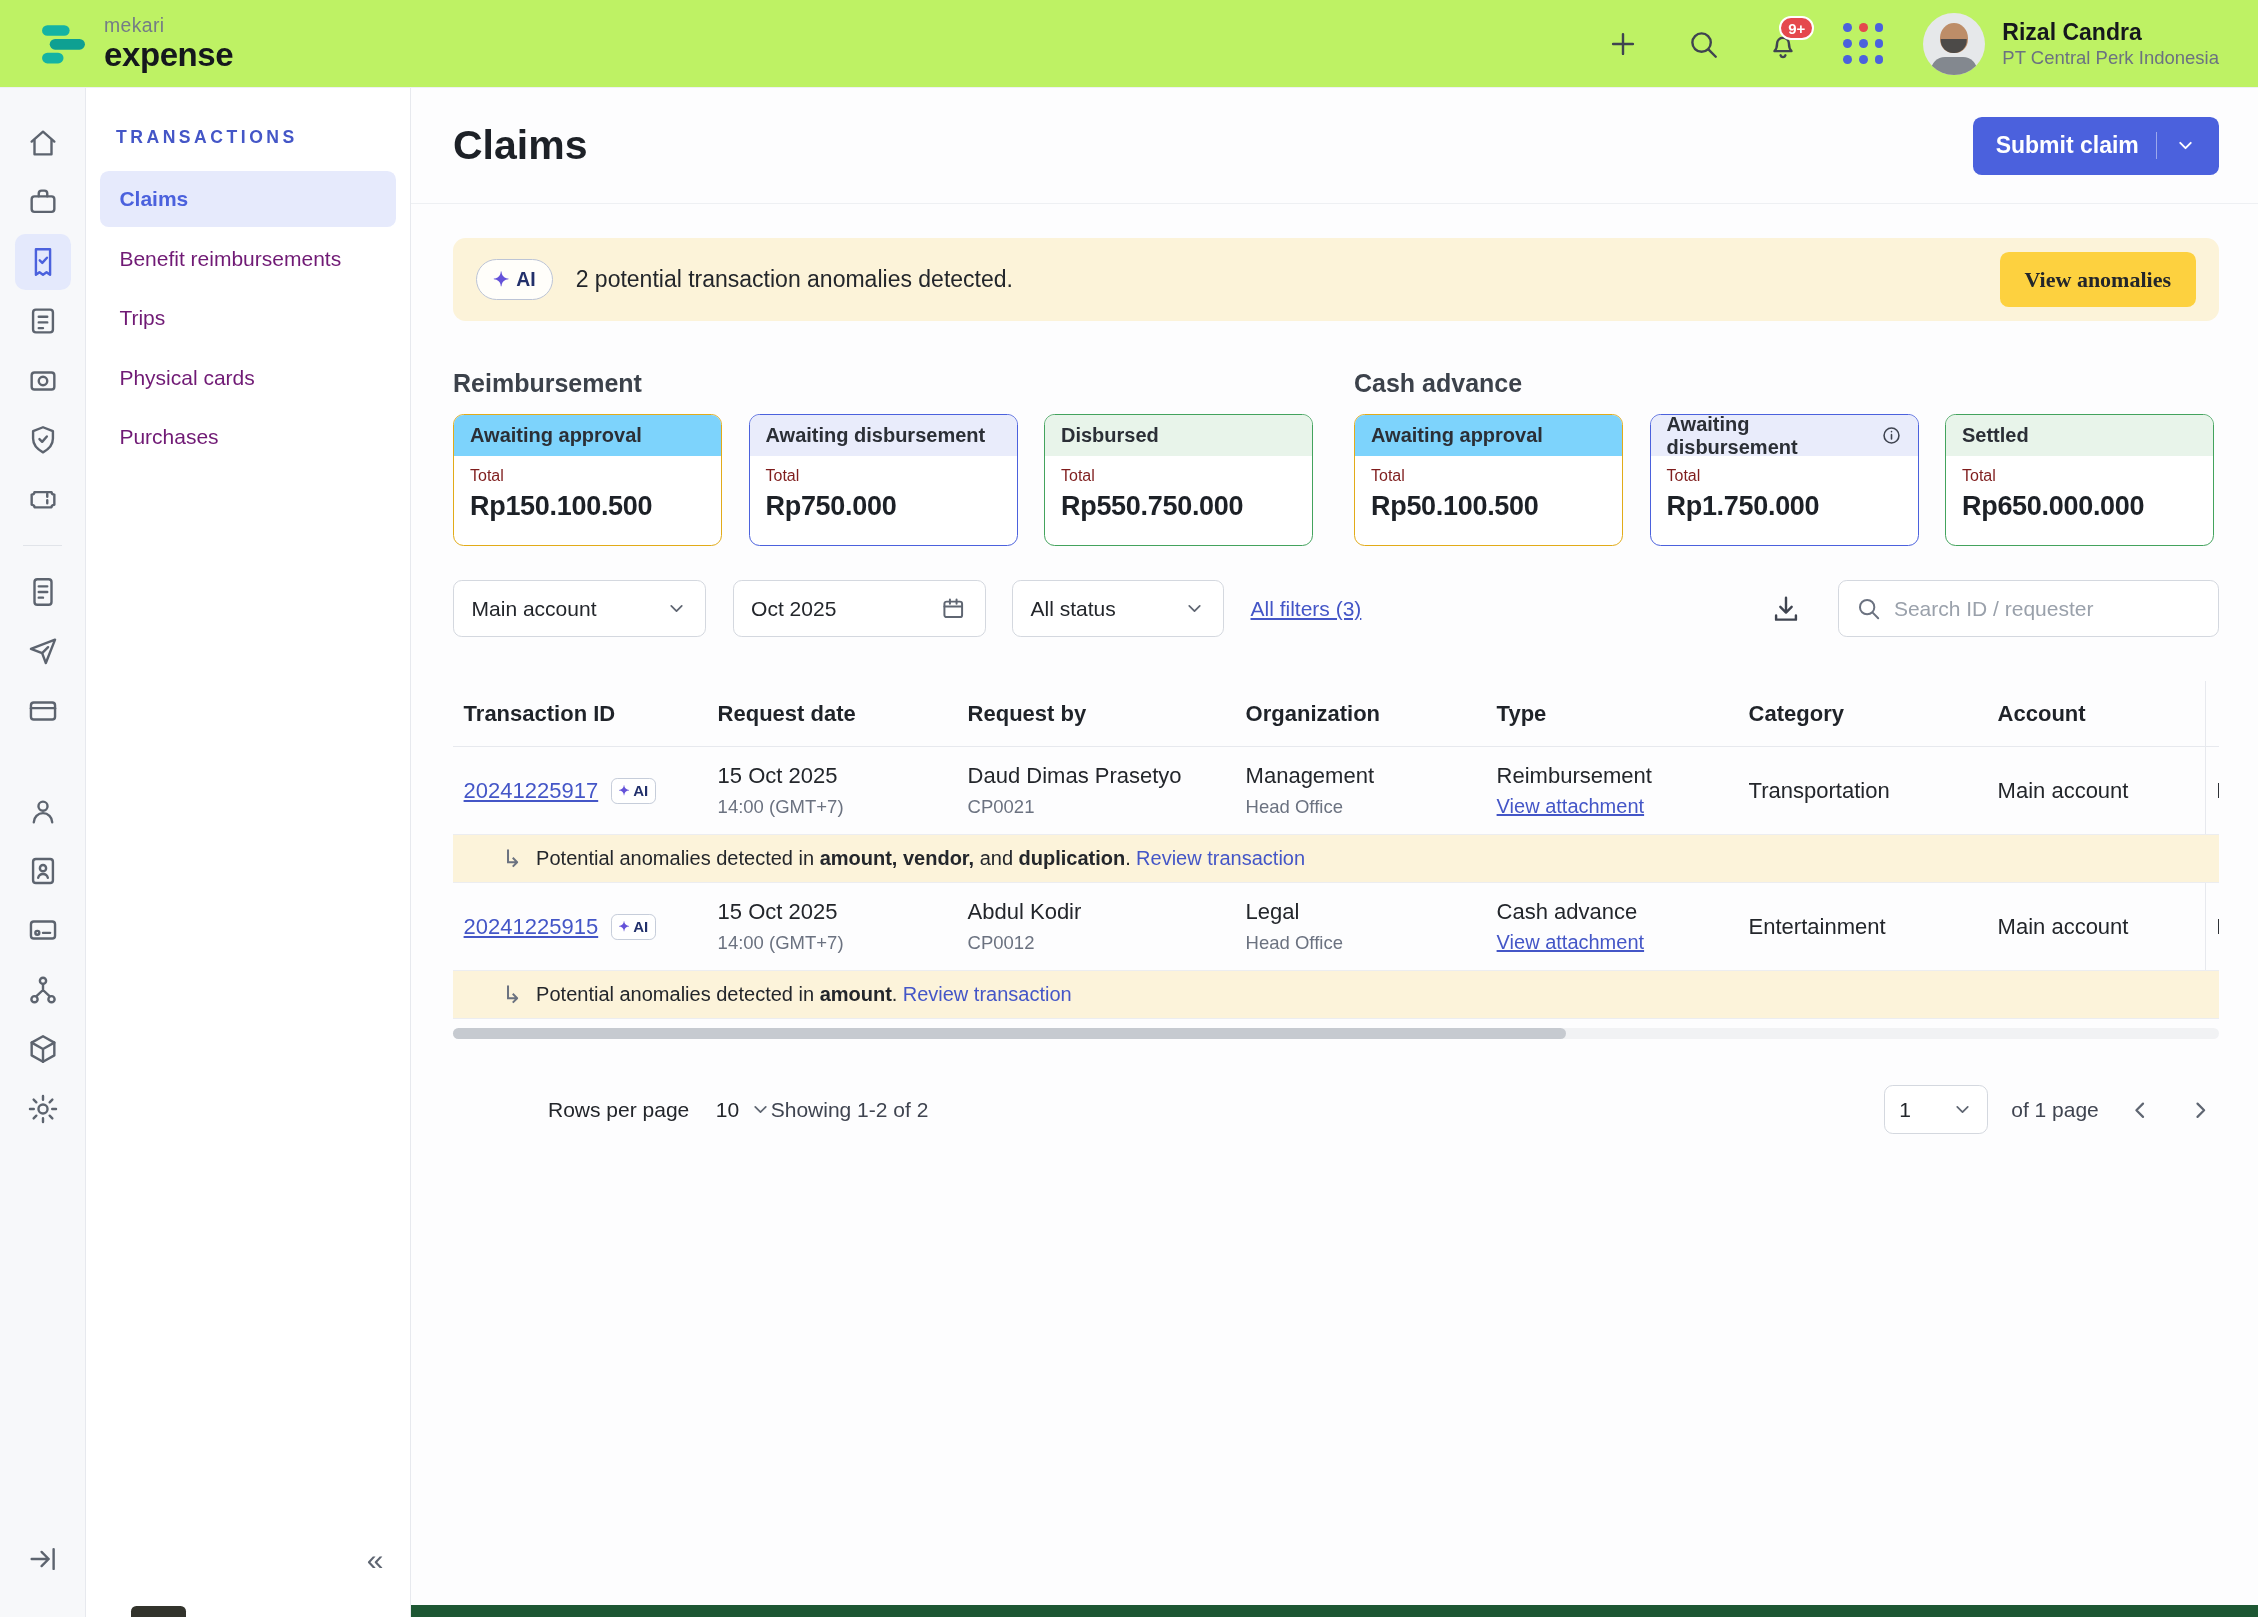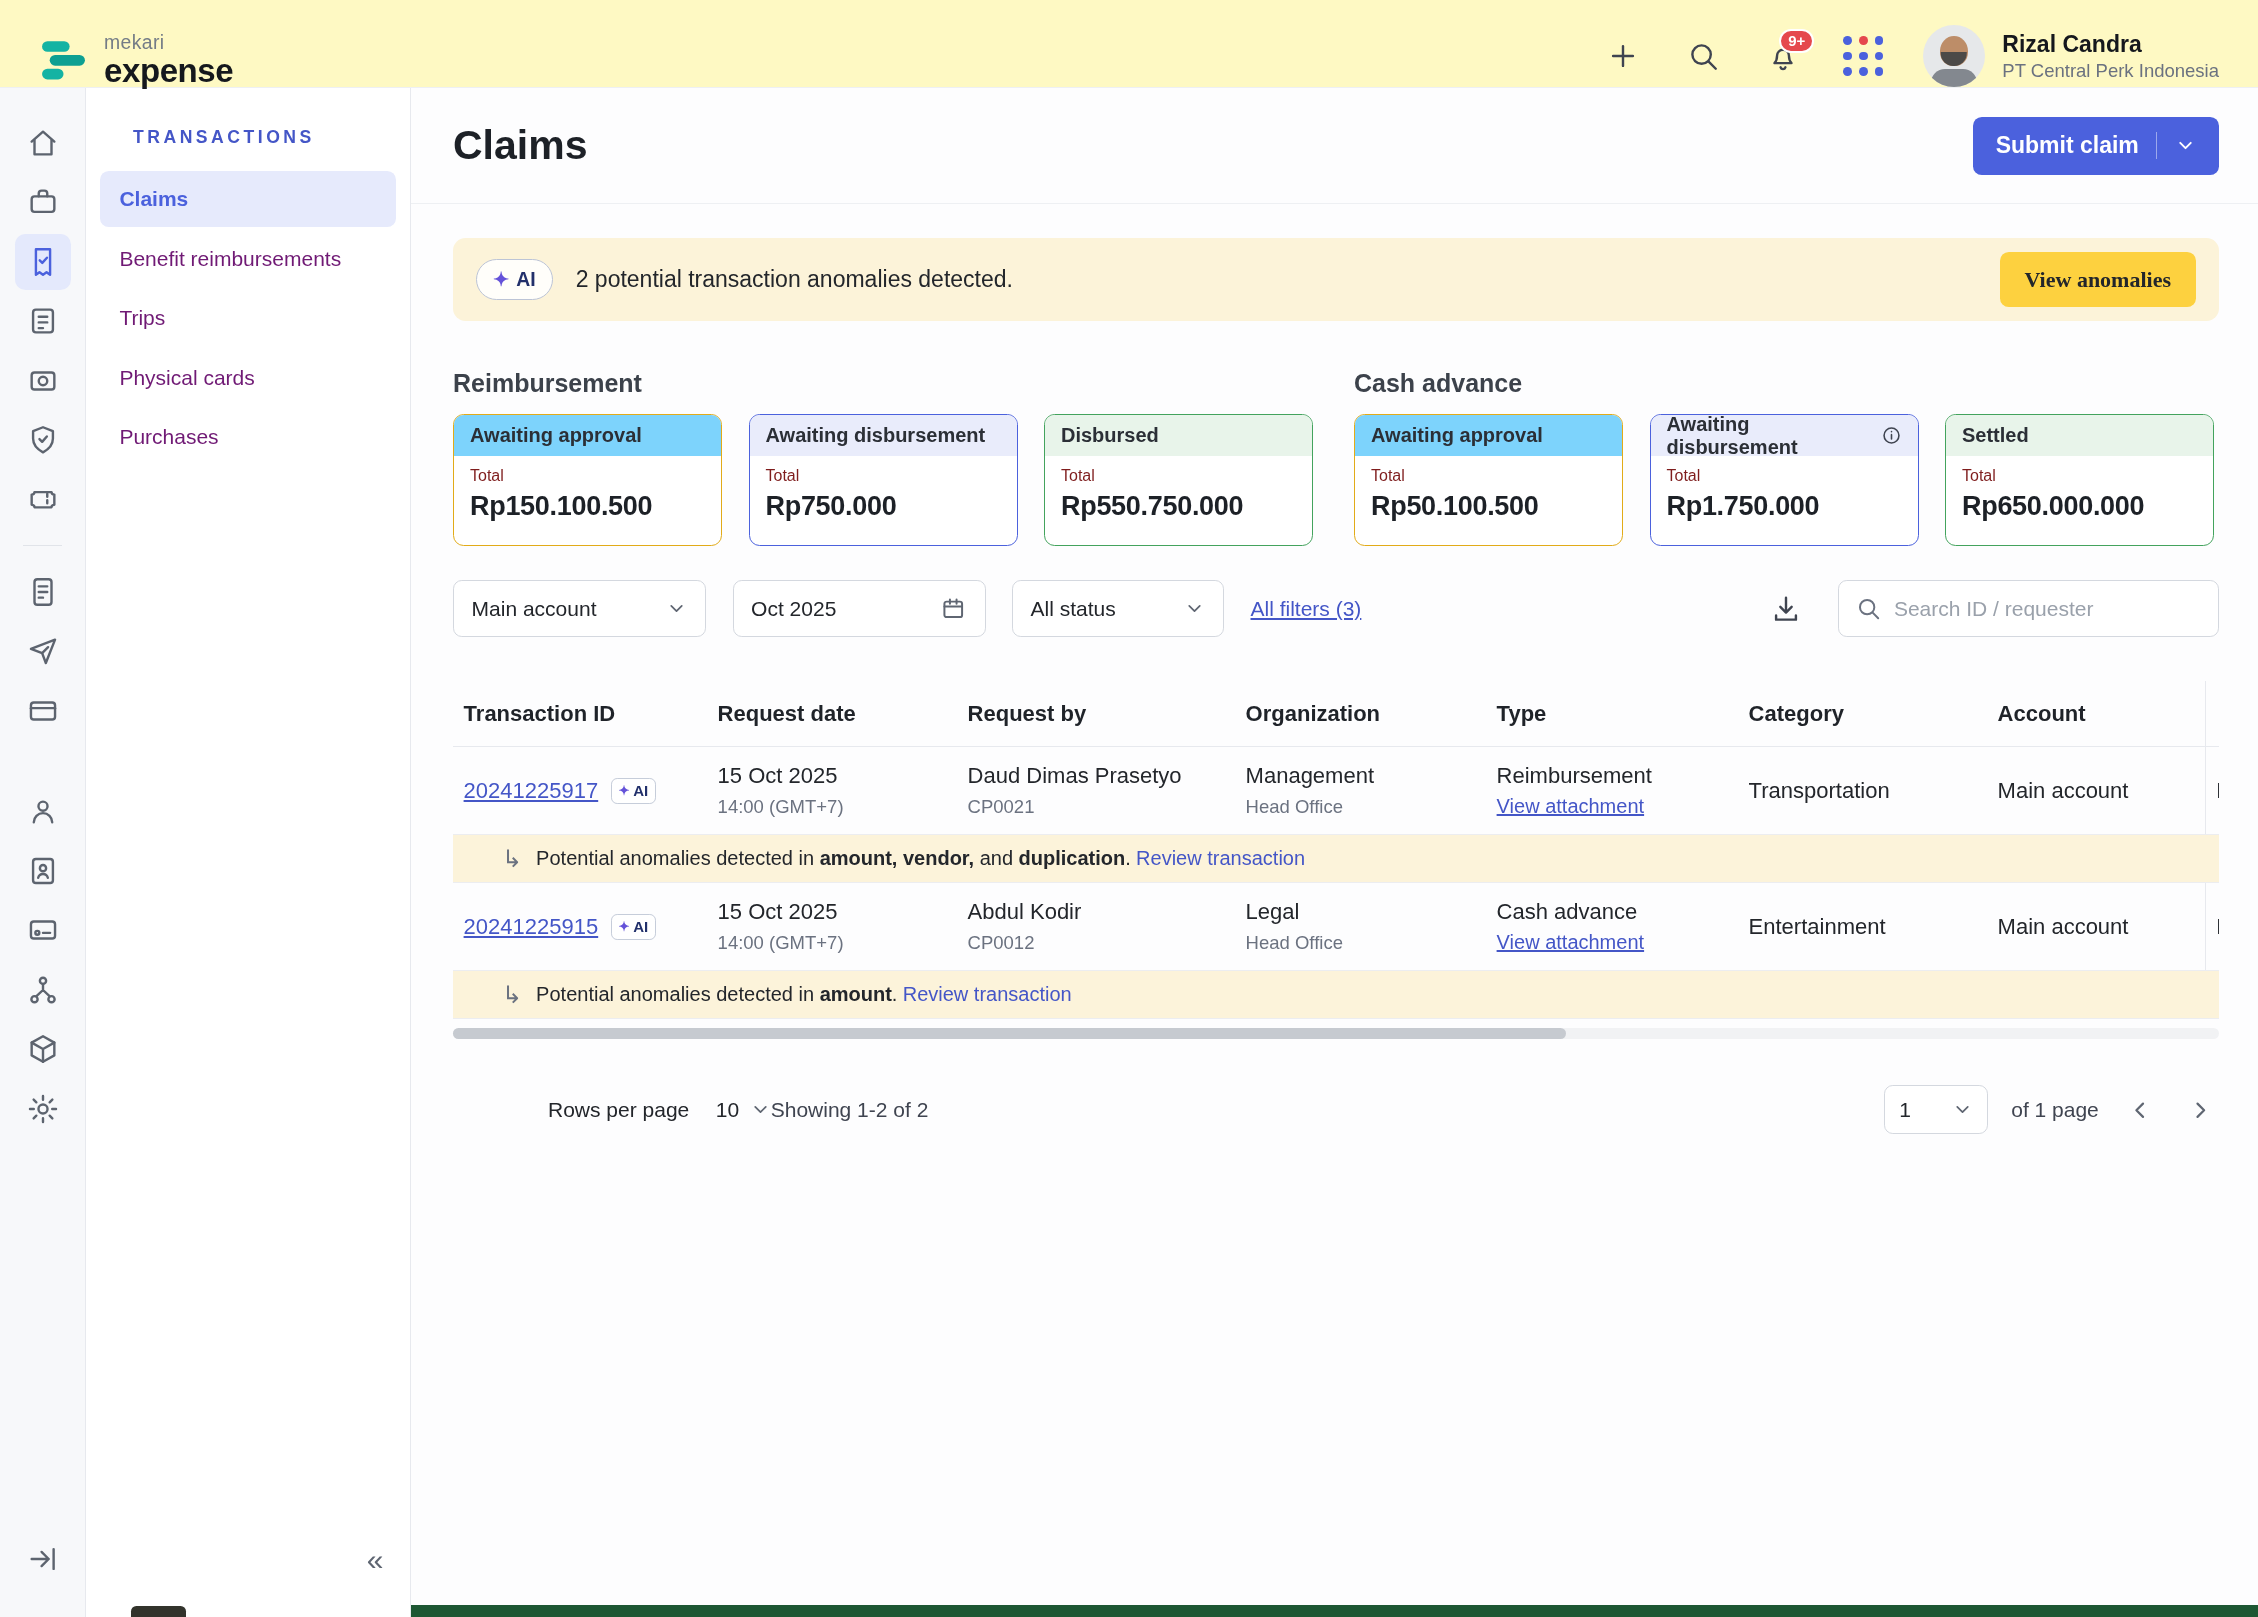--- a/index.html
+++ b/index.html
@@ -1,21 +1,21 @@
 <!DOCTYPE html>
 <html style="font-size:14px"><head>
 <meta charset="utf-8">
 <style>
   *{box-sizing:border-box;margin:0;padding:0}
   html,body{width:2258px;height:1617px;overflow:hidden;background:#fff;
     font-family:"Liberation Sans",sans-serif;color:#23262b}
 
   
-  .topbar{position:relative;height:88px;background:#fef9c3;border-bottom:0.9px solid #eef0f3;
-    display:flex;align-items:flex-end;justify-content:space-between;padding:0 39px;z-index:6}
+  .topbar{position:relative;height:88px;background:#bef264;border-bottom:0.9px solid #eef0f3;
+    display:flex;align-items:center;justify-content:space-between;padding:0 39px;z-index:6}
   .brand{display:flex;align-items:center;gap:16px}
   .brand-texts{display:flex;flex-direction:column;line-height:1}
   .brand-name{font-size:19.4px;color:#747c86;letter-spacing:0.4px}
   .brand-product{font-size:33px;font-weight:800;color:#15181d;margin-top:1.8px;letter-spacing:-0.4px}
   .top-actions{display:flex;align-items:center;gap:39px}
   .top-icon-btn{width:41px;height:41px;display:flex;align-items:center;justify-content:center;
     color:#3f4450;position:relative;cursor:pointer}
   .badge{position:absolute;top:-7px;right:-10.6px;background:#e5484d;color:#fff;font-size:15px;
     font-weight:700;border-radius:881px;padding:2.6px 7px;line-height:1;border:2.6px solid #fff}
   .dots{display:grid;grid-template-columns:repeat(3,8.8px);grid-gap:7px}
@@ -47,21 +47,21 @@
   .rail-collapse{margin-bottom:30px}
 
   .icn{width:34px;height:34px;stroke:currentColor;fill:none;stroke-width:1.7;
     stroke-linecap:round;stroke-linejoin:round}
   .icn.sm{width:26.5px;height:26.5px}
   .icn.xs{width:21px;height:21px}
 
   .sidebar{width:325px;background:#fff;border-right:0.9px solid #e7e9ee;padding:39px 14px 0;
     position:relative;display:flex;flex-direction:column}
   .side-section{font-size:17.6px;font-weight:700;letter-spacing:3.5px;color:#4456c7;
-    margin:0 0 23px 33px}
+    margin:0 0 23px 16px}
   .side-item{height:56px;display:flex;align-items:center;padding:0 19.4px;border-radius:8.8px;
     font-size:21px;color:#701a75;margin-bottom:3.5px;cursor:pointer}
   .side-item.active{background:#e6eafc;color:#4b61dd;font-weight:700}
   .side-collapse{position:absolute;right:26.5px;bottom:42px;font-size:30px;color:#5f6672;
     cursor:pointer;line-height:1}
 
   .main{flex:1;background:#fdfdfe;position:relative;overflow:hidden}
 
   
   .page-header{height:116px;display:flex;align-items:center;justify-content:space-between;

